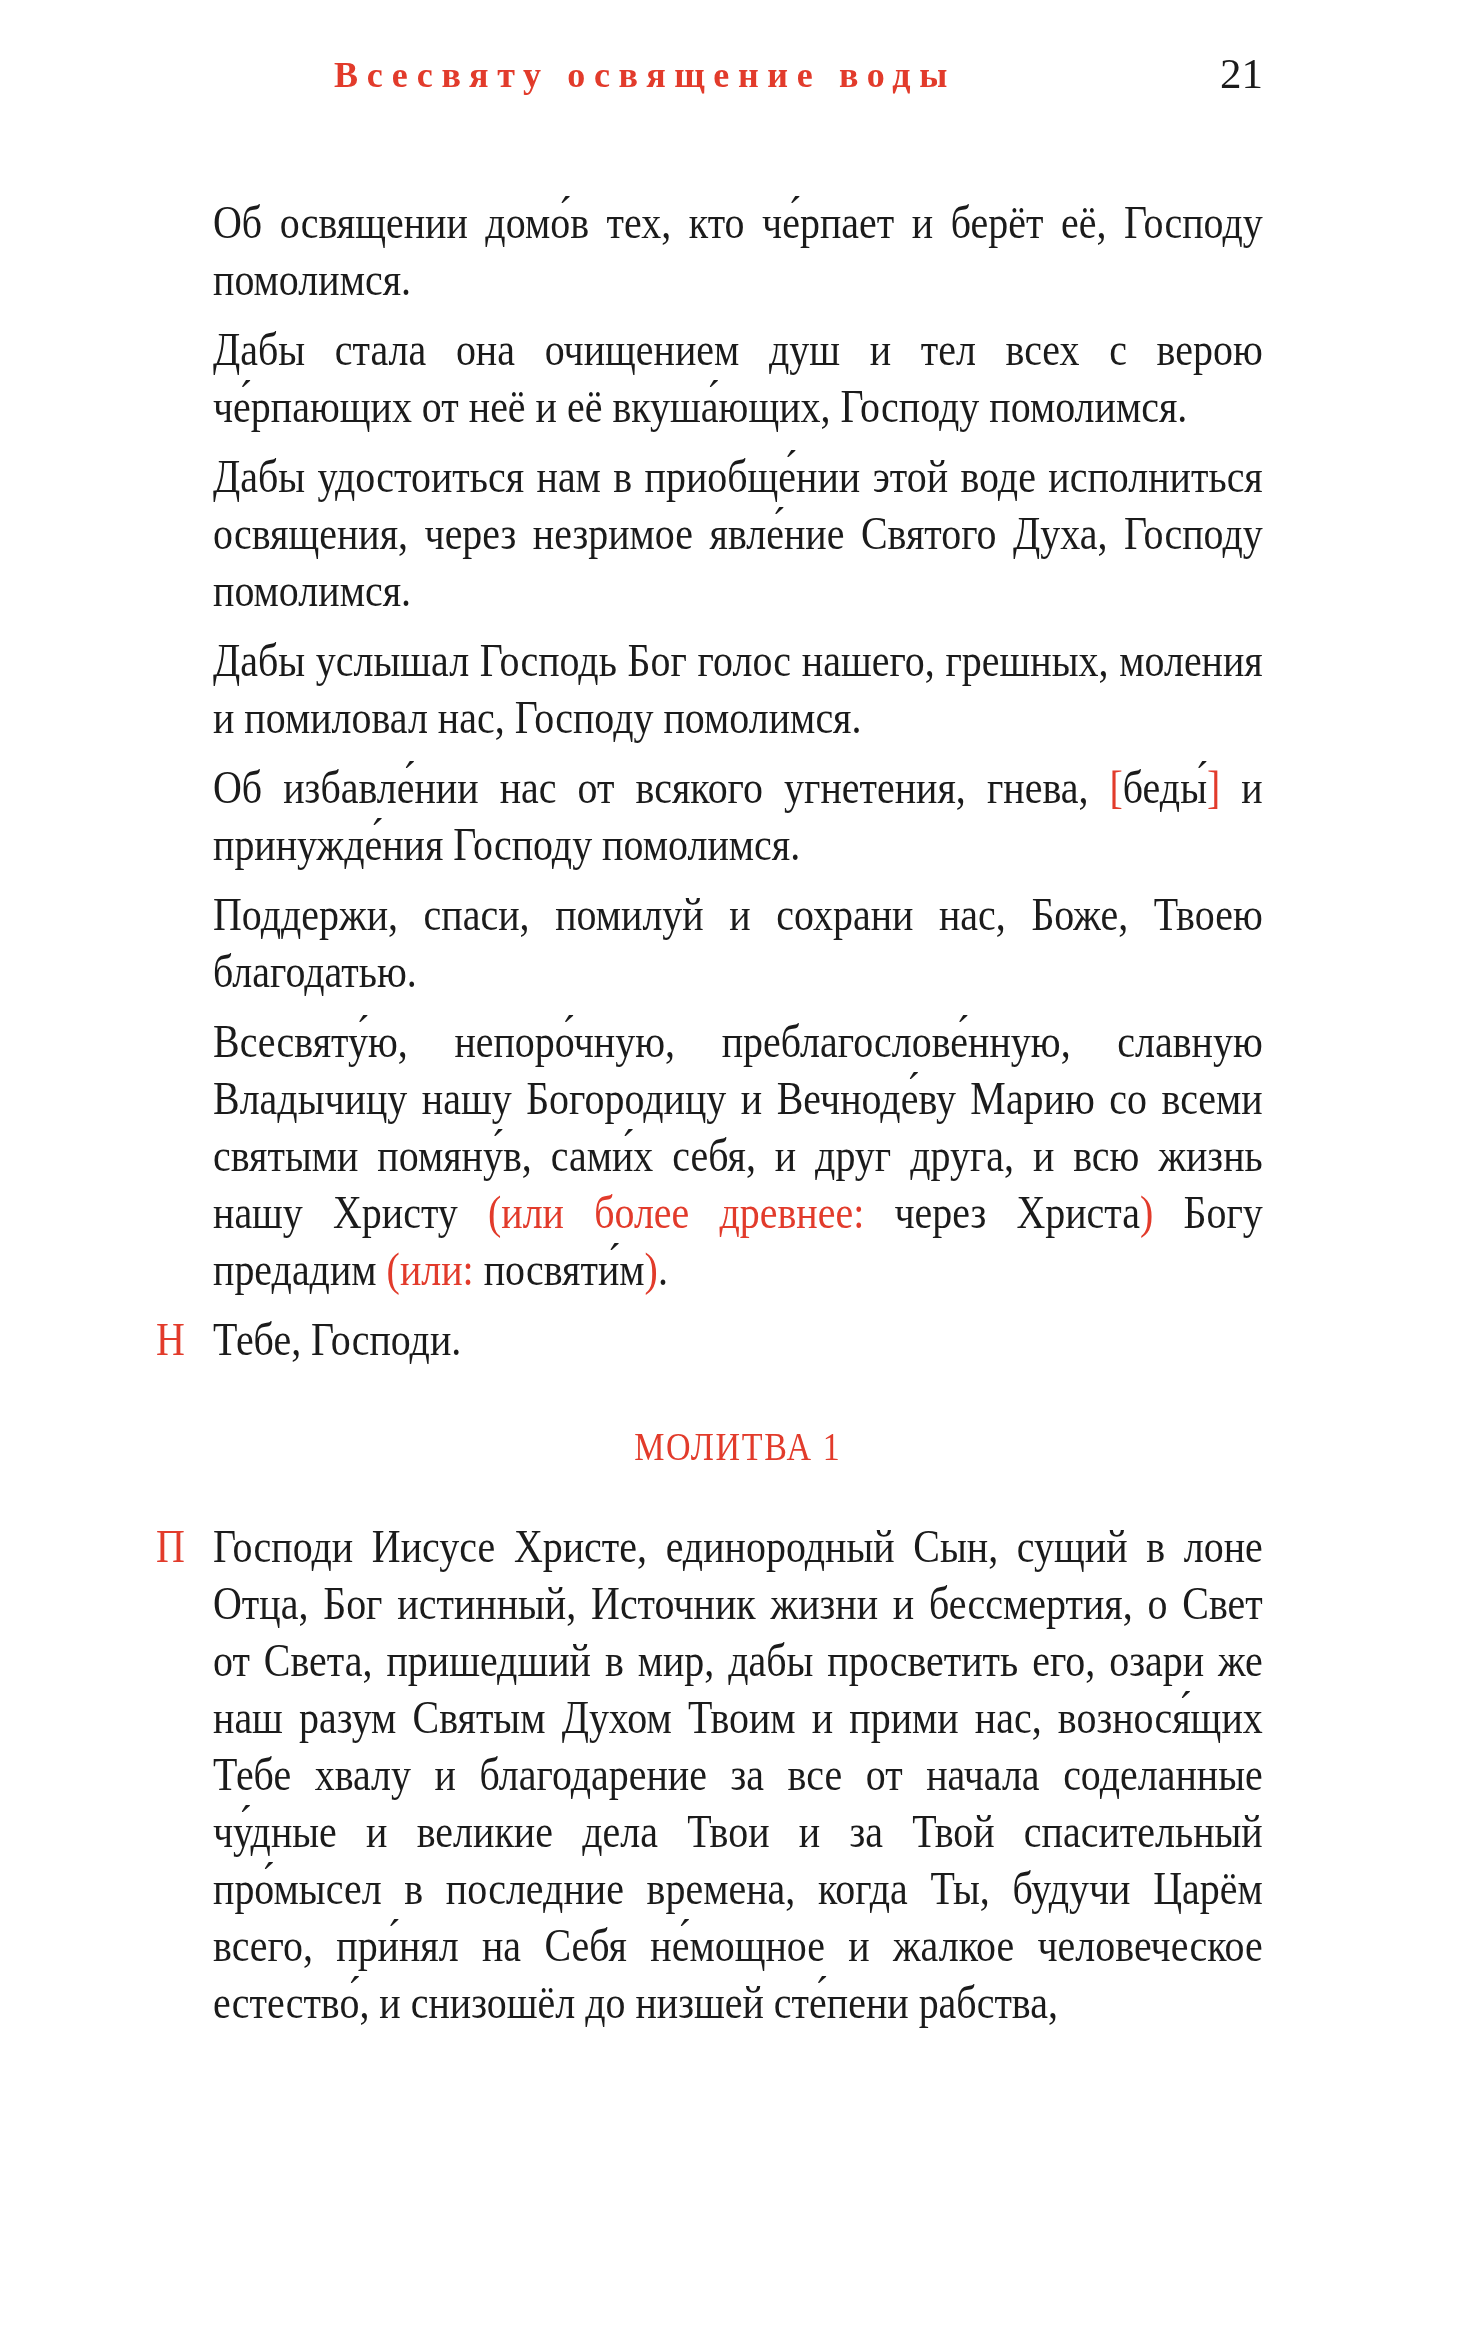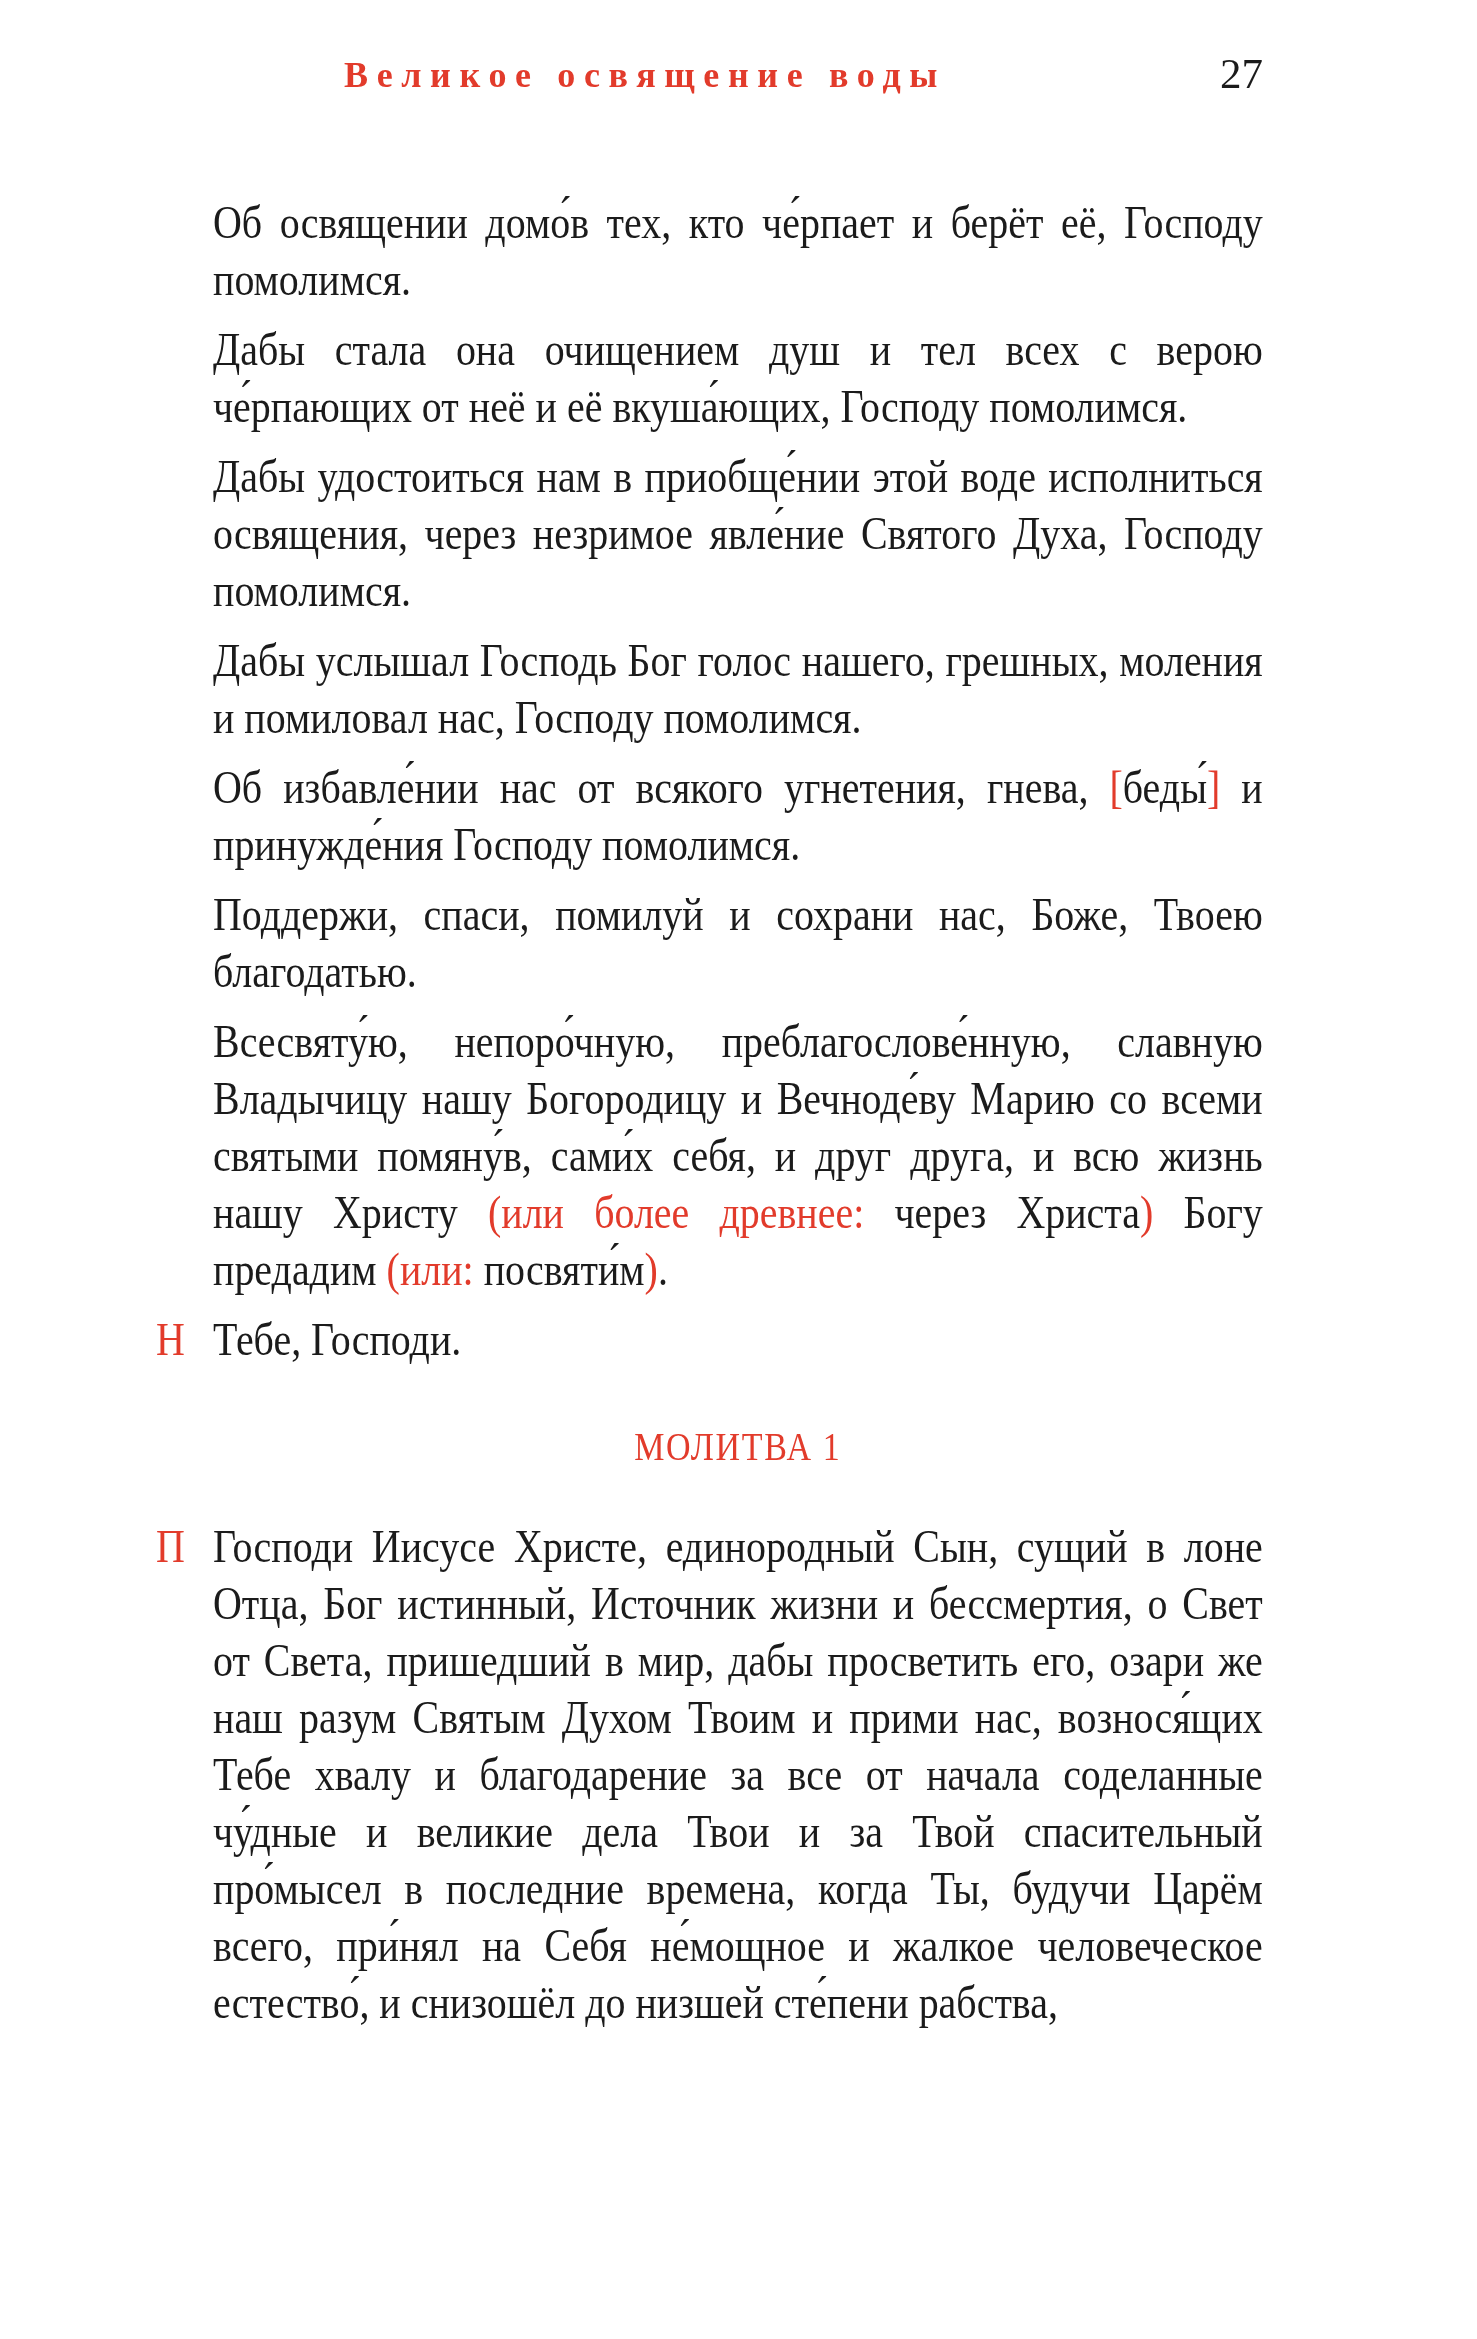--- a/index.html
+++ b/index.html
@@ -41,22 +41,22 @@
     font-size:40px; line-height:42px; font-weight:normal;
     letter-spacing:0.05em;
     text-align:center; color:var(--accent);
   }
 </style>
 </head>
 <body>
 
 <div class="page">
   <div class="running-header">
-    <div class="header-title">Великое освящение воды</div>
-    <div class="page-number">27</div>
+    <div class="header-title">Всесвяту освящение воды</div>
+    <div class="page-number">21</div>
   </div>
 
   <main class="content">
       <p class="para"><span>Об освящении домо́в тех, кто че́рпает и берёт её, Господу помолимся.</span></p>
       <p class="para"><span>Дабы стала она очищением душ и тел всех с верою че́рпающих от неё и её вкуша́ющих, Господу помо­лимся.</span></p>
       <p class="para"><span>Дабы удостоиться нам в приобще́нии этой воде исполниться освящения, через незримое явле́ние Святого Духа, Господу помолимся.</span></p>
       <p class="para"><span>Дабы услышал Господь Бог голос нашего, грешных, моления и помиловал нас, Господу помолимся.</span></p>
       <p class="para"><span>Об избавле́нии нас от всякого угнетения, гнева, </span><span class="accent">[</span><span>беды́</span><span class="accent">]</span><span> и принужде́ния Господу помолимся.</span></p>
       <p class="para"><span>Поддержи, спаси, помилуй и сохрани нас, Боже, Твоею благодатью.</span></p>
       <p class="para"><span>Всесвяту́ю, непоро́чную, преблагослове́нную, слав­ную Владычицу нашу Богородицу и Вечноде́ву Ма­рию со всеми святыми помяну́в, сами́х себя, и друг друга, и всю жизнь нашу Христу </span><span class="accent">(или более древнее: </span><span>через Христа</span><span class="accent">) </span><span>Богу предадим </span><span class="accent">(или: </span><span>посвяти́м</span><span class="accent">)</span><span>.</span></p>

